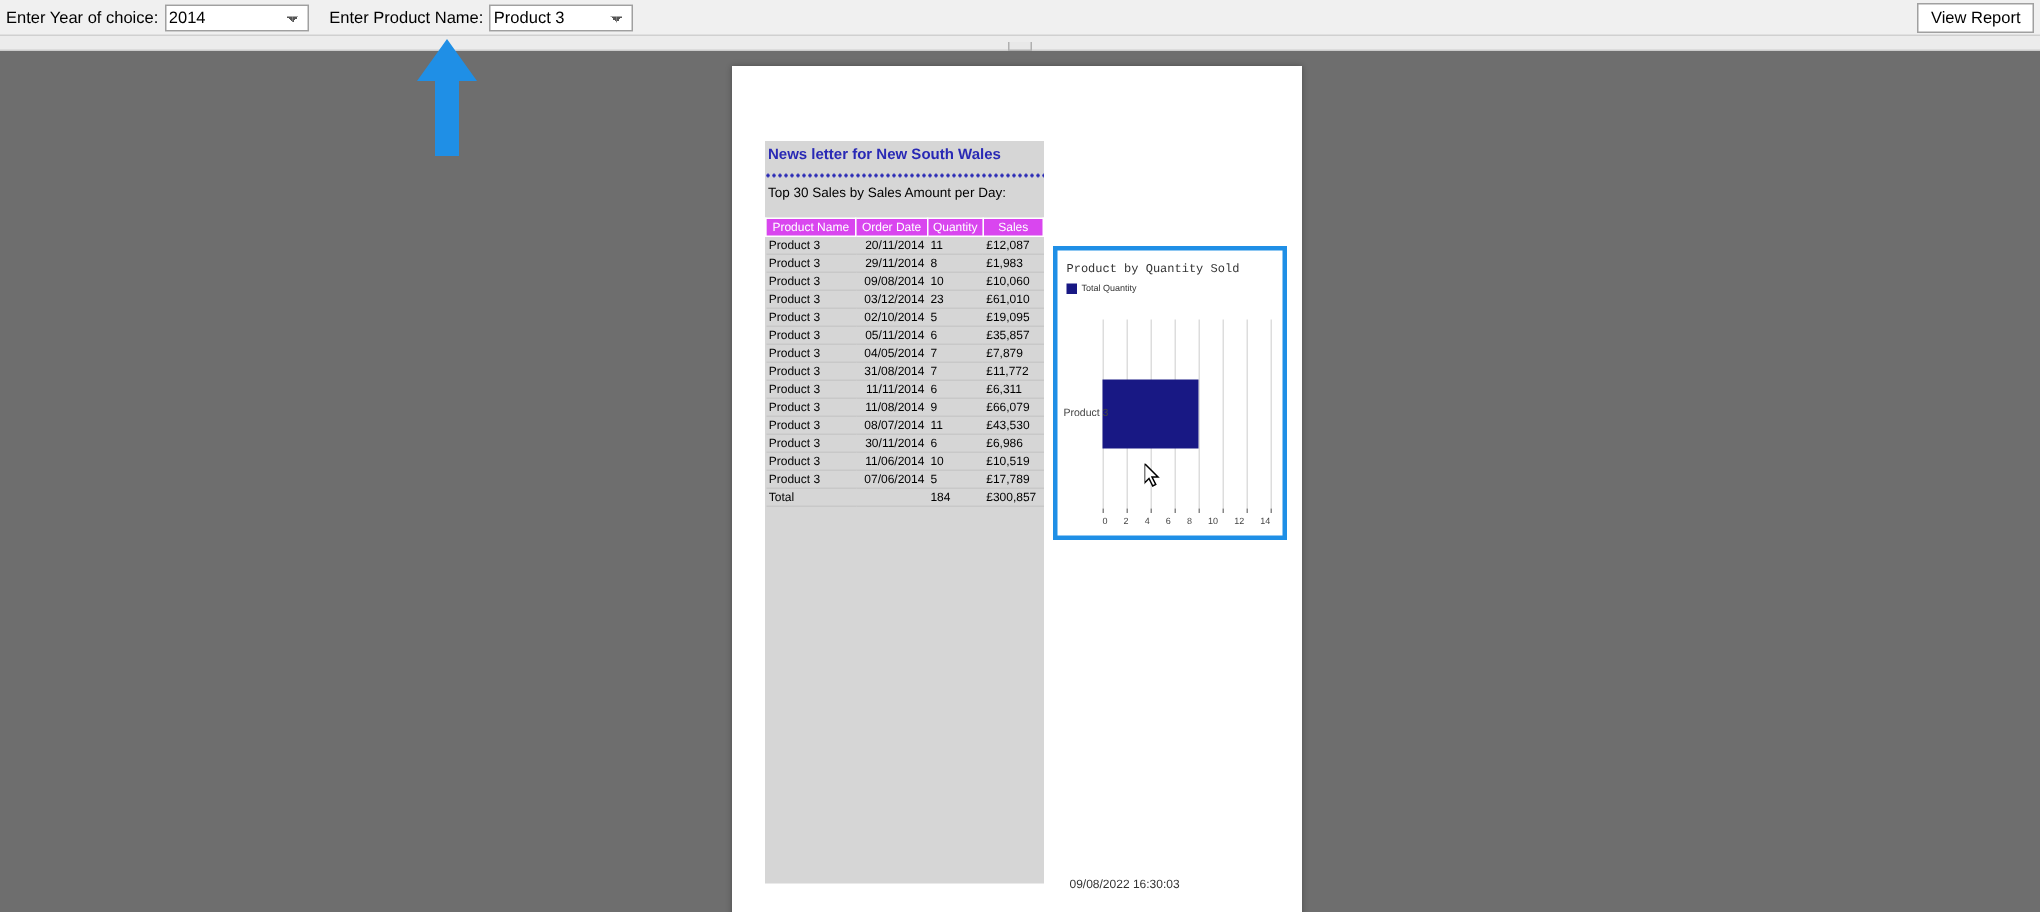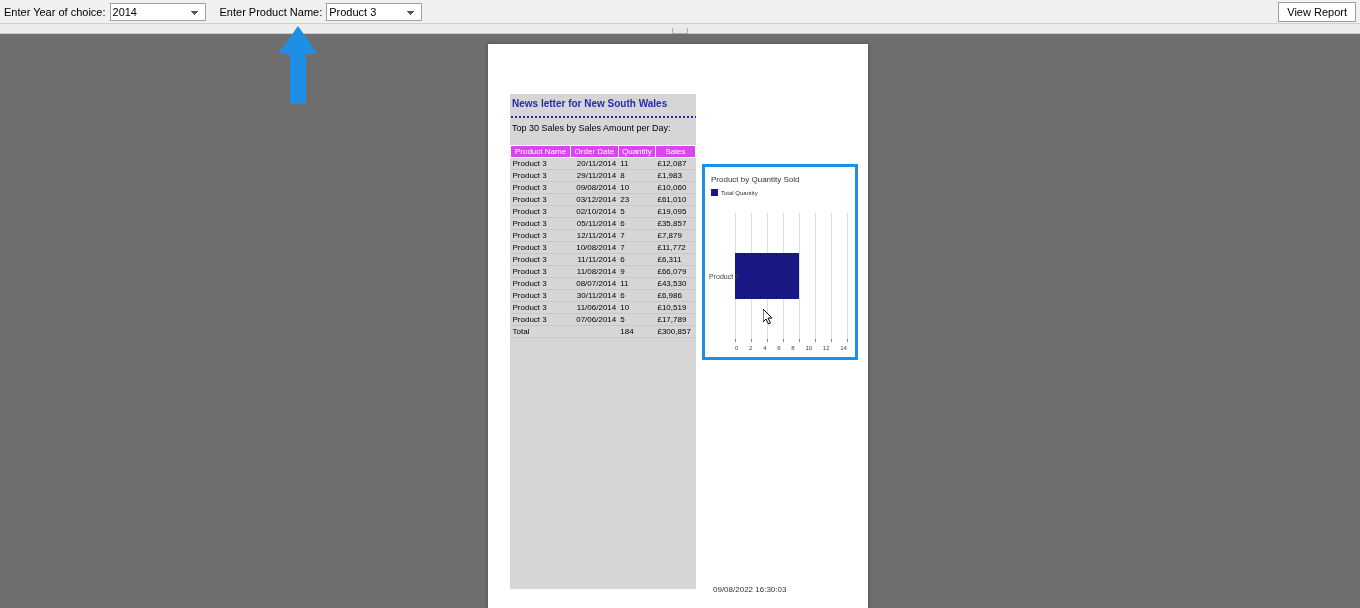--- a/index.html
+++ b/index.html
@@ -116,21 +116,21 @@
     
     .chart-box {
       position: absolute;
       left: 214px;
       top: 120px;
       width: 156px;
       height: 196px;
       border: 3px solid #1f8fe6;
       background: #fff;
     }
-    .chart-title { font-size: 8px; padding: 8px 6px 2px 6px; color: #333; }
+    .chart-title { font-size: 8px; padding: 8px 6px 2px 6px; color: #333; font-family: Liberation Mono, monospace; }
     .legend { display: flex; align-items: center; padding: 3px 6px; }
     .legend-swatch { width: 7px; height: 7px; background: #181884; margin-right: 3px; }
     .legend-text { font-size: 6px; color: #333; }
     
     .plot {
       position: absolute;
       left: 30px;
       top: 46px;
       right: 8px;
       bottom: 18px;
@@ -262,27 +262,27 @@
               <td class="num">£19,095</td>
             </tr>
             <tr>
               <td>Product 3</td>
               <td class="date">05/11/2014</td>
               <td class="num">6</td>
               <td class="num">£35,857</td>
             </tr>
             <tr>
               <td>Product 3</td>
-              <td class="date">12/11/2014</td>
+              <td class="date">04/05/2014</td>
               <td class="num">7</td>
               <td class="num">£7,879</td>
             </tr>
             <tr>
               <td>Product 3</td>
-              <td class="date">10/08/2014</td>
+              <td class="date">31/08/2014</td>
               <td class="num">7</td>
               <td class="num">£11,772</td>
             </tr>
             <tr>
               <td>Product 3</td>
               <td class="date">11/11/2014</td>
               <td class="num">6</td>
               <td class="num">£6,311</td>
             </tr>
             <tr>

